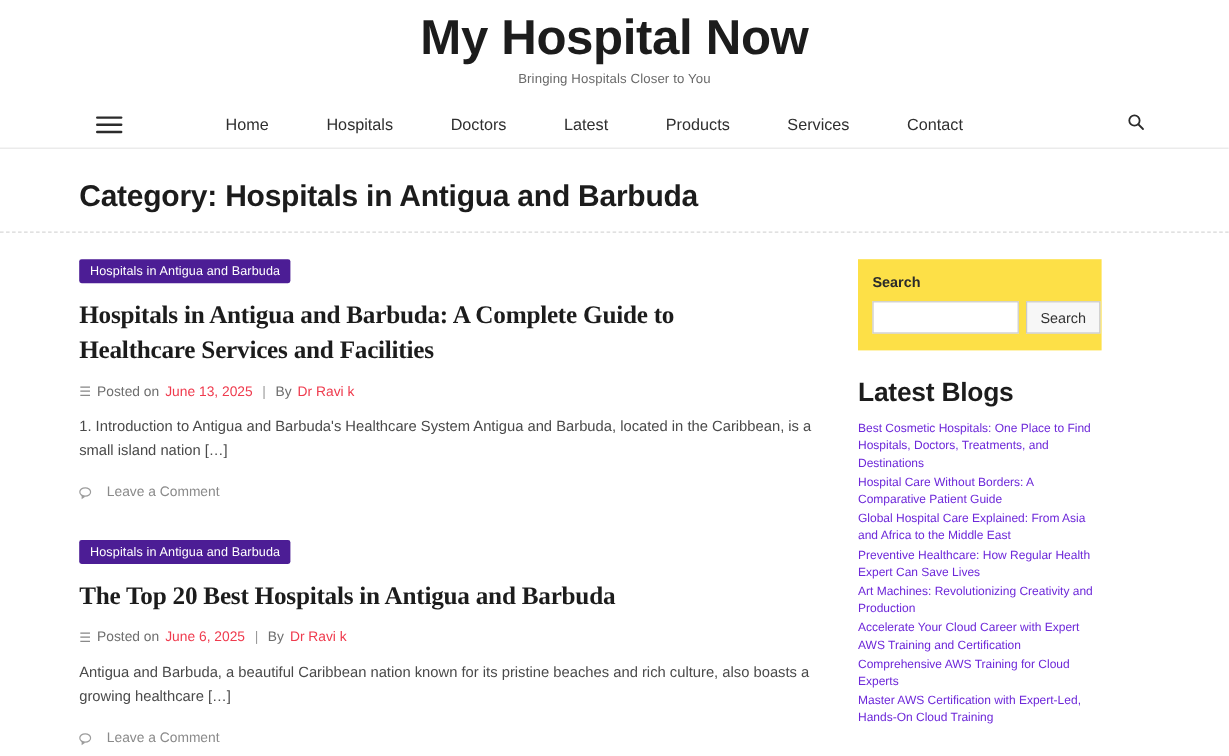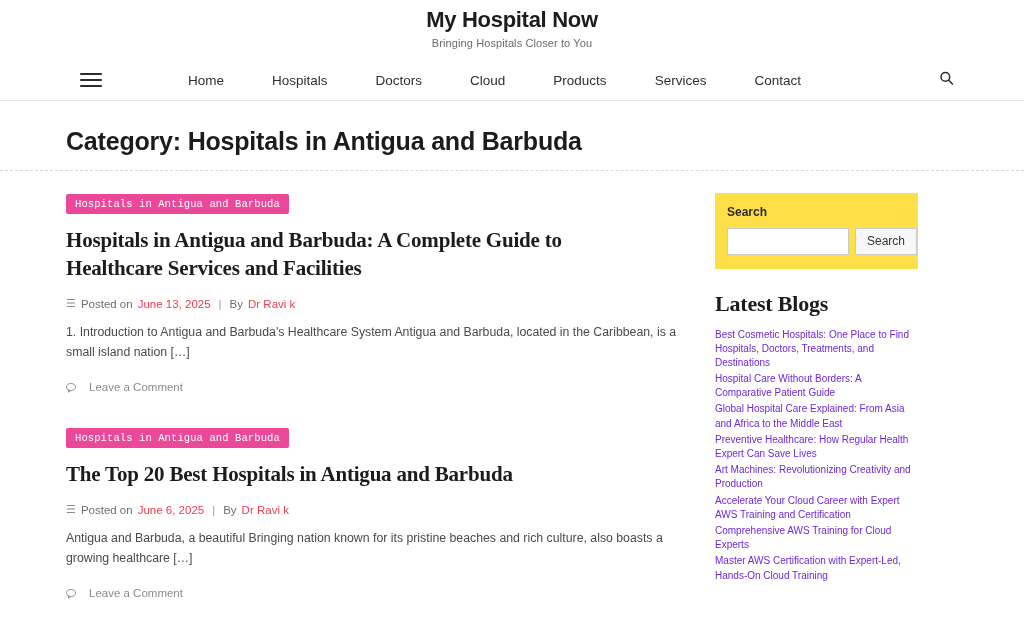--- a/index.html
+++ b/index.html
@@ -14,21 +14,21 @@
     color: #333333;
   }
   .page { width: 1024px; height: 630px; position: relative; }
 
   
   .site-header {
     padding-top: 6px;
     text-align: center;
   }
   .site-title {
-    font-size: 22px;
+    font-size: 41px;
     font-weight: bold;
     letter-spacing: -0.3px;
     color: #1c1c1c;
     margin: 0;
     line-height: 1.25;
   }
   .site-tagline {
     font-size: 11px;
     color: #6a6a6a;
     margin-top: 3px;
@@ -98,28 +98,27 @@
     padding: 0 66px;
     gap: 24px;
   }
   .main-col { width: 625px; padding-top: 22px; }
   .side-col { width: 203px; padding-top: 22px; }
 
   
   .post { margin-bottom: 34px; }
   .cat-badge {
     display: inline-block;
-    background: #ec4899;
+    background: #4c1d95;
     color: #ffffff;
     font-size: 10.5px;
     padding: 4px 9px 4px 9px;
     border-radius: 2px;
     letter-spacing: 0.1px;
     cursor: pointer;
-    font-family: Liberation Mono, monospace;
   }
   .post-title {
     font-size: 21px;
     line-height: 1.38;
     font-weight: bold;
     color: #1c1c1c;
     margin: 12px 0 0 0;
     letter-spacing: -0.2px;
     max-width: 585px;
     cursor: pointer;
@@ -198,21 +197,20 @@
     color: #333;
     cursor: pointer;
     font-family: "Liberation Sans", sans-serif;
   }
   .latest-title {
     margin-top: 22px;
     font-size: 22px;
     font-weight: bold;
     color: #1c1c1c;
     letter-spacing: -0.2px;
-    font-family: Liberation Serif, serif;
   }
   .blog-list {
     margin-top: 11px;
     list-style: none;
     padding: 0;
   }
   .blog-list li {
     font-size: 10px;
     line-height: 1.42;
     color: #6d28d9;
@@ -233,21 +231,21 @@
   <div class="nav-bar">
     <div class="hamburger">
       <span></span>
         <span></span>
         <span></span>
     </div>
     <div class="nav-menu">
       <a class="nav-link" href="#">Home</a>
       <a class="nav-link" href="#">Hospitals</a>
       <a class="nav-link" href="#">Doctors</a>
-      <a class="nav-link" href="#">Cloud</a>
+      <a class="nav-link" href="#">Latest</a>
       <a class="nav-link" href="#">Products</a>
       <a class="nav-link" href="#">Services</a>
       <a class="nav-link" href="#">Contact</a>
     </div>
     <div class="search-icon">
       <svg width="15" height="15" viewBox="0 0 16 16" fill="none" stroke="#2b2b2b" stroke-width="1.6">
         <circle cx="6.8" cy="6.8" r="4.6"></circle>
         <line x1="10.4" y1="10.4" x2="14.4" y2="14.4" stroke-linecap="round"></line>
       </svg>
     </div>
@@ -283,21 +281,21 @@
         <span class="cat-badge">Hospitals in Antigua and Barbuda</span>
         <div class="post-title">The Top 20 Best Hospitals in Antigua and Barbuda</div>
         <div class="post-meta">
           <span class="meta-icon">☰</span>
           <span>Posted on</span>
           <a class="meta-link" href="#">June 6, 2025</a>
           <span class="meta-sep">|</span>
           <span>By</span>
           <a class="meta-link" href="#">Dr Ravi k</a>
         </div>
-        <div class="post-excerpt">Antigua and Barbuda, a beautiful Bringing nation known for its pristine beaches and rich culture, also boasts a growing healthcare […]</div>
+        <div class="post-excerpt">Antigua and Barbuda, a beautiful Caribbean nation known for its pristine beaches and rich culture, also boasts a growing healthcare […]</div>
         <div class="post-comments">
           <span class="bubble"></span>
           <span>Leave a Comment</span>
         </div>
       </div>
 
     </div>
 
     <div class="side-col">
       <div class="search-widget">

